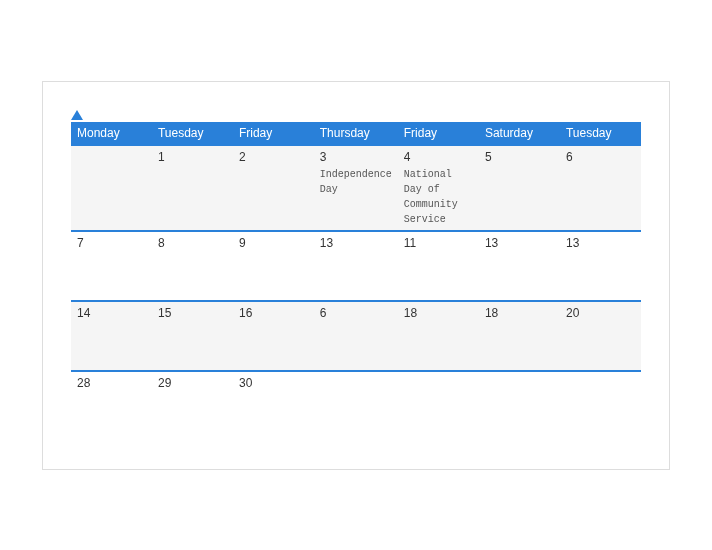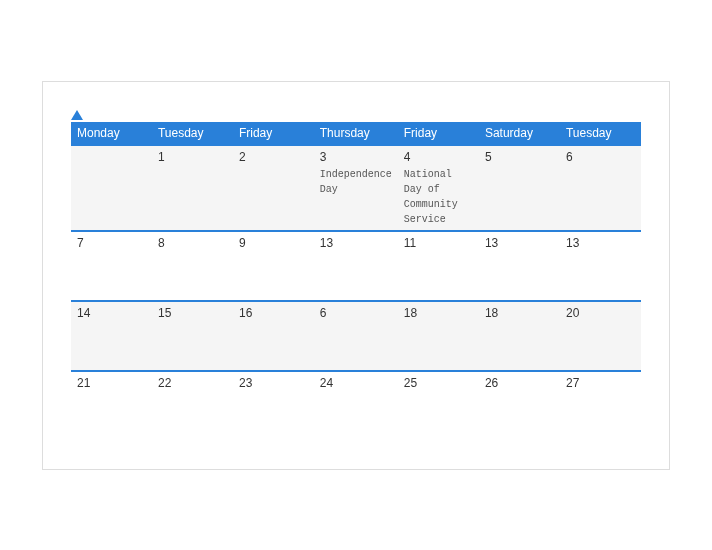--- a/index.html
+++ b/index.html
@@ -195,36 +195,28 @@
           </td>
           <td>
             <span class="day-number">18</span>
           </td>
           <td>
             <span class="day-number">20</span>
           </td>
         </tr>
         <tr>
           <td>
-            <span class="day-number">21</span>
-          </td>
-          <td>
-            <span class="day-number">22</span>
-          </td>
-          <td>
-            <span class="day-number">23</span>
-          </td>
-          <td>
-            <span class="day-number">24</span>
-          </td>
-          <td>
-            <span class="day-number">25</span>
-          </td>
-          <td>
-            <span class="day-number">26</span>
-          </td>
-          <td>
-            <span class="day-number">27</span>
-          </td>
+            <span class="day-number">28</span>
+          </td>
+          <td>
+            <span class="day-number">29</span>
+          </td>
+          <td>
+            <span class="day-number">30</span>
+          </td>
+          <td></td>
+          <td></td>
+          <td></td>
+          <td></td>
         </tr>
       </tbody>
   </table>
 </div>
 
 </body></html>

